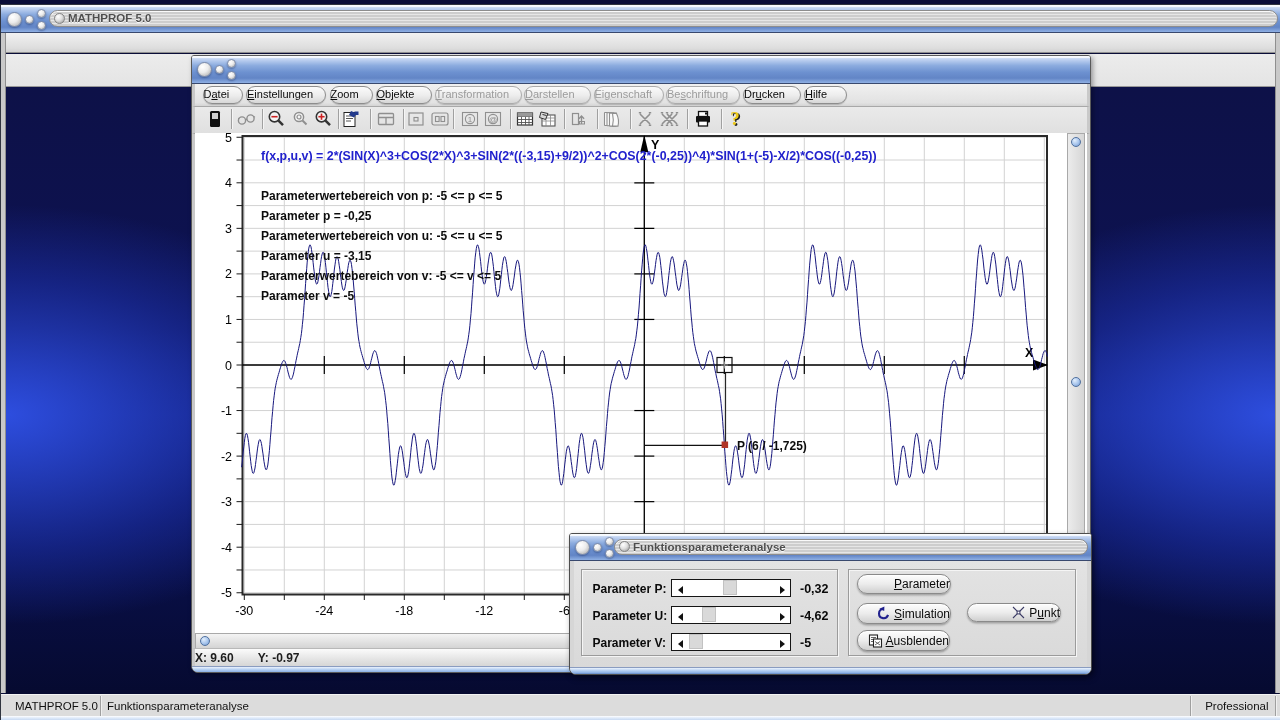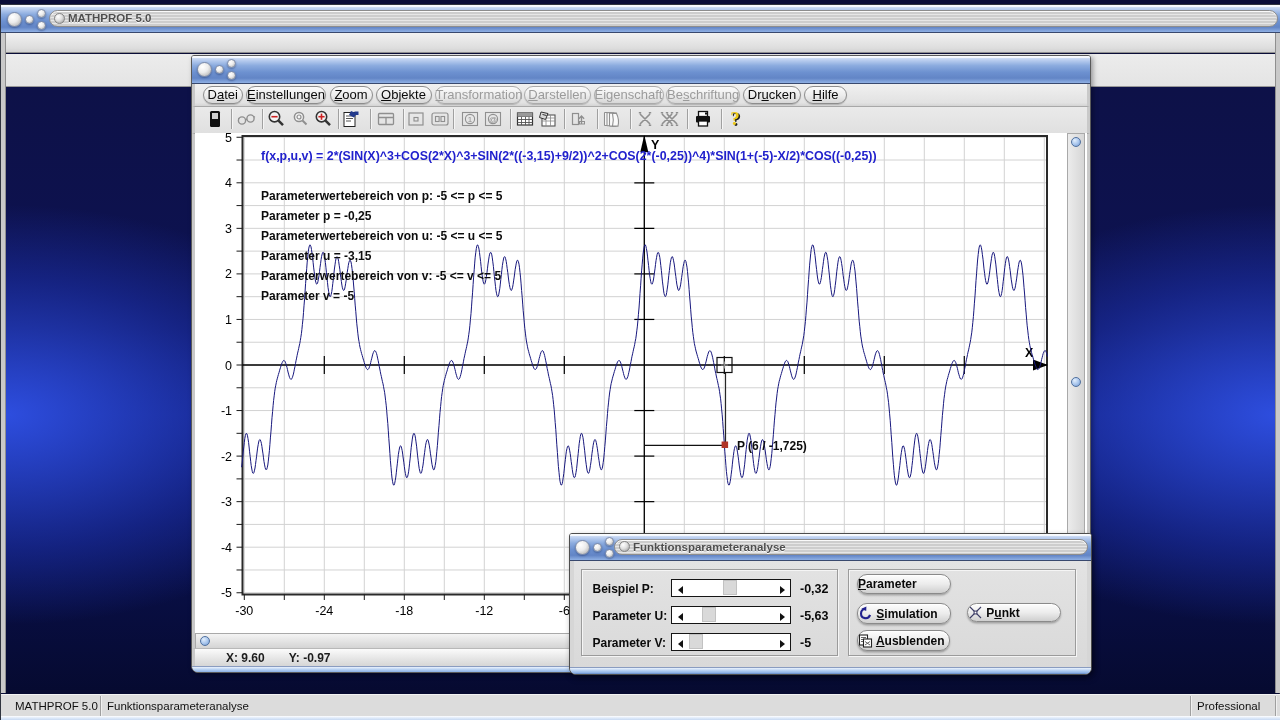--- a/index.html
+++ b/index.html
@@ -18,21 +18,21 @@
 .tb-top{position:absolute;left:0;top:0;width:100%;height:2px;background:rgba(255,255,255,.75)}
 .pill{position:absolute;top:4.5px;bottom:5px;right:3.5px;border-radius:10px;border:1px solid #8d8d8d;
 background:repeating-linear-gradient(180deg,#e6e6e6 0 1px,#cdcdcd 1px 3px);box-shadow:inset 0 1px 0 #fafafa}
 .pillc{position:absolute;left:4px;top:50%;margin-top:-5.5px;width:11px;height:11px;border-radius:50%;
 background:radial-gradient(circle at 35% 30%,#fff,#e0e0e0 45%,#a8a8a8 85%);border:1px solid #858585}
 .pilltx{position:absolute;top:50%;transform:translateY(-52%);font-weight:bold;color:#4e4e4e;text-shadow:0 1px 0 rgba(255,255,255,.9);white-space:nowrap}
 .bub{position:absolute;border-radius:50%;background:radial-gradient(circle at 35% 30%,#ffffff,#ececec 45%,#bcbcbc 80%,#a0a0a0);border:1px solid #7d8ba8;box-shadow:0 1px 2px rgba(30,50,100,.45)}
 #win{position:absolute;left:190px;top:49.5px;width:900px;height:618.5px;background:#c9c9c9;border:1px solid #5a5a5a;box-shadow:2px 2px 5px rgba(0,0,10,.35);border-radius:3px 3px 7px 7px;overflow:hidden}
 #menubar{position:absolute;left:0;top:28px;width:898px;height:23px;background:linear-gradient(180deg,#f0f0f0,#e2e2e2 85%,#d4d4d4);border-bottom:1px solid #a8a8a8;border-left:3px solid #c9c9c9;border-right:3px solid #c9c9c9}
 .mi{position:absolute;top:2.5px;height:18px;border:1px solid #8d8d8d;border-radius:9px;background:linear-gradient(180deg,#fbfbfb,#ececec 55%,#d7d7d7);
-font-size:13px;color:#0a0a0a;text-align:center;line-height:15.5px;box-shadow:0 1px 1px rgba(0,0,0,.18);white-space:nowrap}
+font-size:11px;color:#0a0a0a;text-align:left;line-height:15.5px;box-shadow:0 1px 1px rgba(0,0,0,.18);white-space:nowrap}
 .mi.dis{color:#9b9b9b;border-color:#ababab}
 #tbar2{position:absolute;left:0;top:51.5px;width:898px;height:26.5px;background:linear-gradient(180deg,#eaeaea,#e0e0e0);border-bottom:1px solid #9a9a9a;border-left:3px solid #c9c9c9;border-right:3px solid #c9c9c9}
 .tsep{position:absolute;top:2px;width:1px;height:20px;background:#a0a0a0;box-shadow:1px 0 0 #f5f5f5}
 #client{position:absolute;left:3px;top:77px;width:892px;height:500px;background:#fff}
 .ft{font:bold 12.4px "Liberation Sans";fill:#2121cd}
 .pt{font:bold 12px "Liberation Sans";fill:#0c0c0c}
 .axl{font:bold 12.5px "Liberation Sans";fill:#000}
 #vscr{position:absolute;left:875px;top:77px;width:18px;height:500px;background:linear-gradient(90deg,#ececec,#d6d6d6);border:1px solid #a9a9a9}
 #hscr{position:absolute;left:3px;top:577px;width:872px;height:16px;background:linear-gradient(180deg,#f4f4f4,#d4d4d4);border:1px solid #a9a9a9}
 .sbub{position:absolute;width:10px;height:10px;border-radius:50%;background:radial-gradient(circle at 35% 30%,#e2eefc,#a6c4ec 55%,#6d94cc);border:1px solid #51719f}
@@ -43,21 +43,21 @@
 #dlg .body{position:absolute;left:0;top:27px;width:521px;height:106px;background:linear-gradient(180deg,#e3e3e3,#d9d9d9);border-left:4px solid #d6d6d6;border-right:4px solid #d6d6d6}
 .grp{position:absolute;border:1px solid #9b9b9b;box-shadow:inset 1px 1px 0 #f5f5f5, 1px 1px 0 #f5f5f5}
 .dlab{position:absolute;left:18.5px;font-weight:bold;font-size:12px;color:#0b0b0b;height:18px;line-height:18px}
 .dval{position:absolute;left:226px;font-weight:bold;font-size:12.5px;color:#0b0b0b;height:18px;line-height:18px}
 .sld{position:relative;width:120px;height:18.5px;background:#fff;border:1.6px solid #151515}
 .sar{position:absolute;top:0;width:16px;height:15.3px;background:#fff;text-align:center}
 .tri-l{display:inline-block;margin-top:3.5px;width:0;height:0;border:4.4px solid transparent;border-right:5.8px solid #111;border-left:none}
 .tri-r{display:inline-block;margin-top:3.5px;width:0;height:0;border:4.4px solid transparent;border-left:5.8px solid #111;border-right:none}
 .sth{position:absolute;top:0;width:14px;height:15.3px;background:#d9d9d9;border:1px solid #c2c2c2}
 .btn{position:absolute;border:1px solid #8a8a8a;border-radius:10px;background:linear-gradient(180deg,#fdfdfd,#ececec 50%,#cfcfcf);
-box-shadow:0 1.5px 2px rgba(0,0,0,.28), inset 0 1px 0 #fff;text-align:left;font-weight:bold;font-size:12px;color:#0a0a0a;white-space:nowrap}
+box-shadow:0 1.5px 2px rgba(0,0,0,.28), inset 0 1px 0 #fff;text-align:right;font-weight:normal;font-size:12px;color:#0a0a0a;white-space:nowrap}
 #task{position:absolute;left:0;top:688.5px;width:1280px;height:31.5px;background:#dcdcdc;border-top:1px solid #f2f2f2}
 #task .cell{position:absolute;top:1.5px;height:21px;font-size:11.5px;color:#111;line-height:21px;padding:0 6px;border-right:1px solid #9f9f9f;box-shadow:1px 0 0 #f0f0f0;white-space:nowrap;overflow:hidden}
 #taskbot{position:absolute;left:0;top:710.5px;width:1280px;height:9.5px;background:linear-gradient(180deg,#ffffff 0%,#e2ecfa 20%,#c2d6f2 50%,#9ab9e6 75%,#47659f 92%,#2a3c66 100%)}
 </style></head><body>
 <div id="scr">
 <div id="desk"></div>
 <div class="band" id="mband"></div>
 <div class="band" id="tband"></div>
 <div id="lbord"></div>
     <div id="rbord"></div>
@@ -363,57 +363,57 @@
         <text x="66" y="146.5" class="pt">Parameterwertebereich von v:  -5 &lt;= v &lt;= 5</text>
         <text x="66" y="166.5" class="pt">Parameter v = -5</text>
 </svg>
 <div id="vscr">
         <div class="sbub" style="left:2.5px;top:3px"></div>
         <div class="sbub" style="left:2.5px;top:243px"></div>
       </div>
 <div id="hscr">
         <div class="sbub" style="left:4px;top:2px"></div>
       </div>
-<div id="stat"><span style="margin-left:31px">X: 9.60</span><span style="margin-left:24px">Y: -0.97</span></div>
+<div id="stat"><span style="margin-left:0">X: 9.60</span><span style="margin-left:24px">Y: -0.97</span></div>
 <div class="bluestrip" style="top:610.5px"></div>
 </div>
 
 <div id="dlg">
 <div class="tbar" style="width:521px;height:27px">
 <div class="tb-top"></div>
 <div class="pill" style="left:44px">
   <div class="pillc"></div>
   <div class="pilltx" style="font-size:11.5px;left:18px">Funktionsparameteranalyse</div>
 </div>
 <div class="bub" style="left:5px;top:6.0px;width:15px;height:15px"></div>
 <div class="bub" style="left:22.5px;top:9.0px;width:9px;height:9px"></div>
 <div class="bub" style="left:35px;top:3.0px;width:9px;height:9px"></div>
 <div class="bub" style="left:35px;top:15.0px;width:9px;height:9px"></div>
 </div>
 <div class="body">
 <div class="grp" style="left:6.5px;top:7.5px;width:257px;height:87px"></div>
 <div class="grp" style="left:273.5px;top:7.5px;width:228px;height:87px"></div>
-<div class="dlab" style="top:18.5px">Beispiel P:</div>
+<div class="dlab" style="top:18.5px">Parameter P:</div>
         <div style="position:absolute;left:97.29999999999995px;top:17.5px">
           <div class="sld">
 <div class="sar" style="left:0"><span class="tri-l"></span></div>
 <div class="sth" style="left:50.7px"></div>
 <div class="sar" style="right:0"><span class="tri-r"></span></div>
 </div>
         </div>
         <div class="dval" style="top:18.5px">-0,32</div>
         <div class="dlab" style="top:45.5px">Parameter U:</div>
         <div style="position:absolute;left:97.29999999999995px;top:44.5px">
           <div class="sld">
 <div class="sar" style="left:0"><span class="tri-l"></span></div>
 <div class="sth" style="left:30.1px"></div>
 <div class="sar" style="right:0"><span class="tri-r"></span></div>
 </div>
         </div>
-        <div class="dval" style="top:45.5px">-5,63</div>
+        <div class="dval" style="top:45.5px">-4,62</div>
         <div class="dlab" style="top:72.5px">Parameter V:</div>
         <div style="position:absolute;left:97.29999999999995px;top:71.5px">
           <div class="sld">
 <div class="sar" style="left:0"><span class="tri-l"></span></div>
 <div class="sth" style="left:17.0px"></div>
 <div class="sar" style="right:0"><span class="tri-r"></span></div>
 </div>
         </div>
         <div class="dval" style="top:72.5px">-5</div>
 
@@ -433,15 +433,15 @@
             <path d="M7 8.5 l5 3.5 M7 12 l5-3.5" stroke="#555" stroke-width="0.9"></path>
           </svg> <u>A</u>usblenden</div>
 
 </div>
 <div class="bluestrip" style="top:132.5px"></div>
 </div>
 
 <div id="task">
 <div class="cell" style="left:8px;width:92px">MATHPROF 5.0</div>
 <div class="cell" style="left:100px;width:1090px">Funktionsparameteranalyse</div>
-<div class="cell" style="left:1190px;width:84.5px;text-align:left">Professional</div>
+<div class="cell" style="left:1190px;width:84.5px;text-align:right">Professional</div>
 </div>
 <div id="taskbot"></div>
 </div>
 </body></html>

